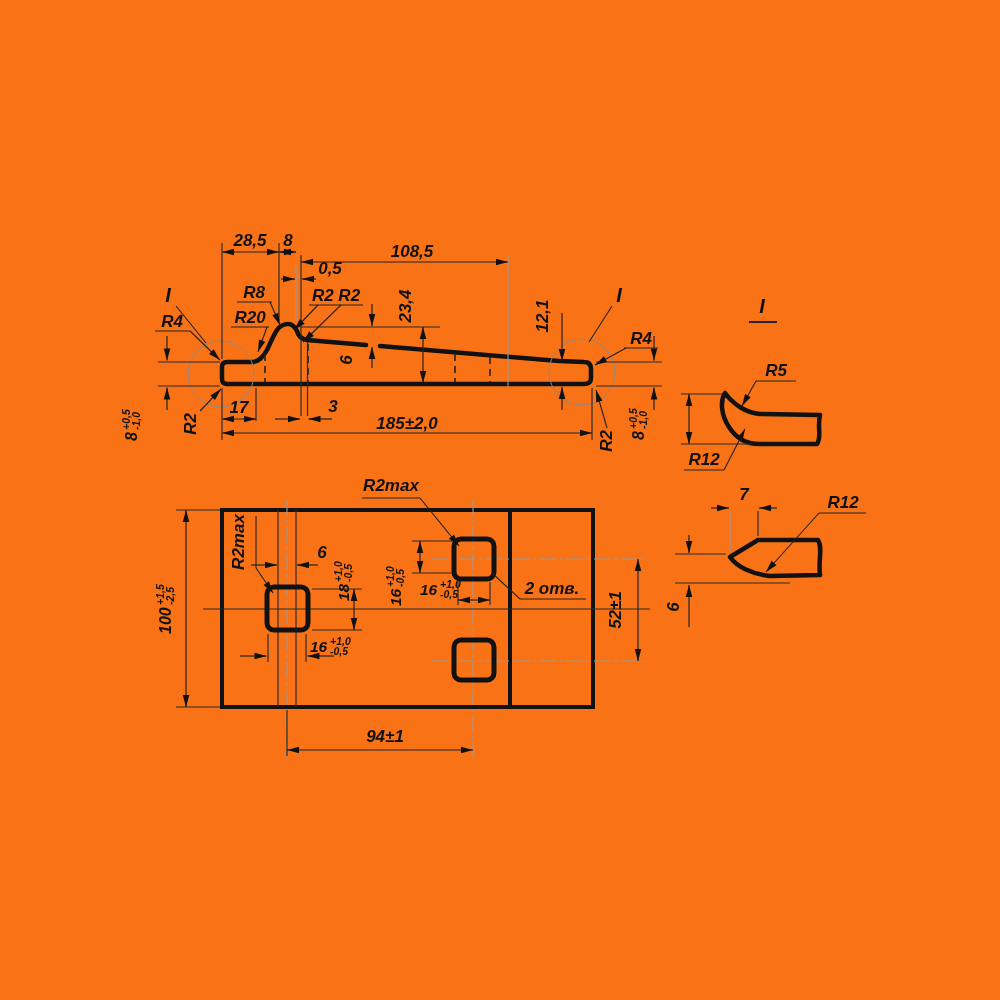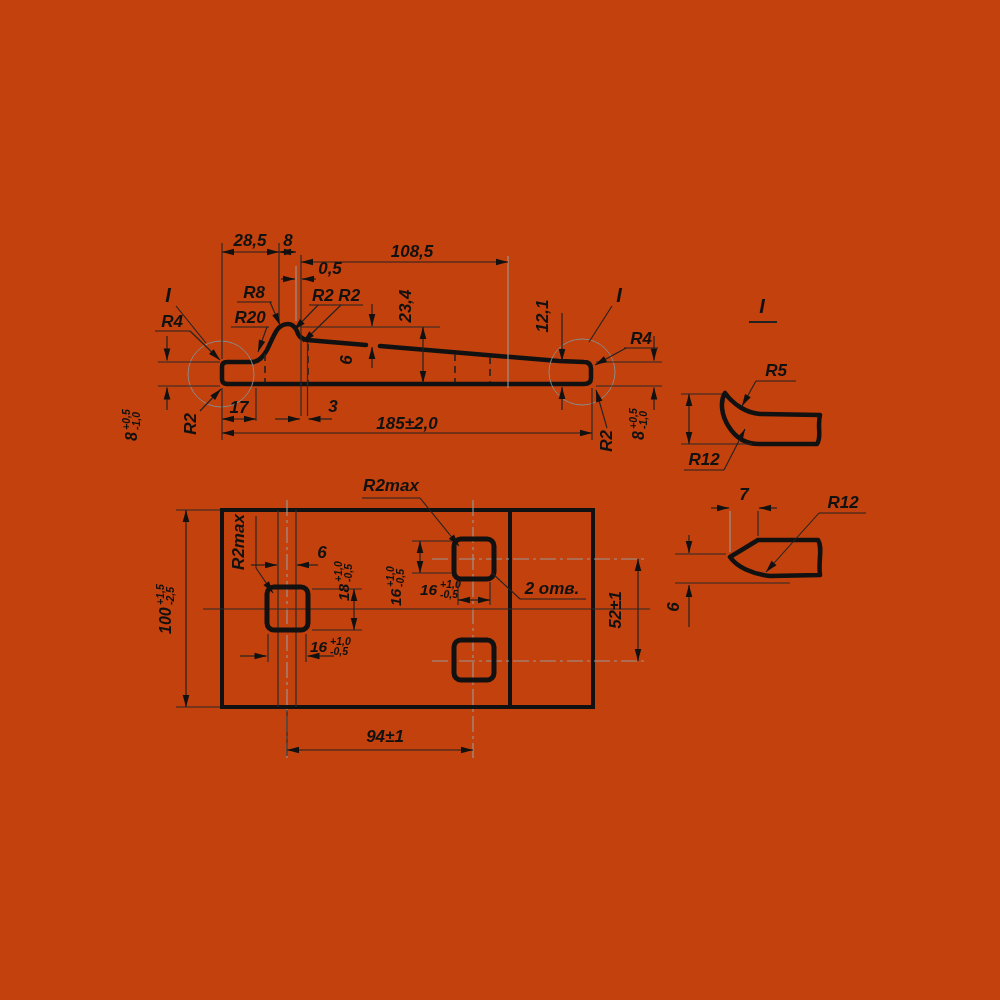--- a/index.html
+++ b/index.html
@@ -1,16 +1,16 @@
 <!DOCTYPE html>
 <html><head>
 <meta charset="utf-8">
 <style>
   html,body{margin:0;padding:0;background:#ffffff;}
-  .stage{width:1000px;height:1000px;background:#c2410c;position:relative;overflow:hidden;}
+  .stage{width:1000px;height:1000px;background:#f97316;position:relative;overflow:hidden;}
   svg{display:block;}
   
   .thick{stroke:#111;stroke-width:4.5;fill:none;stroke-linejoin:round;stroke-linecap:round;}
   .hole{stroke:#111;stroke-width:5;fill:none;}
   .med{stroke:#111;stroke-width:4;fill:none;}
   .thin{stroke:#2b2b2b;stroke-width:1.2;fill:none;}
   .gray{stroke:#9a9a9a;stroke-width:1.1;fill:none;}
   .dim{stroke:#222;stroke-width:1.2;fill:none;}
   .lead{stroke:#222;stroke-width:1.1;fill:none;}
   .hid{stroke:#222;stroke-width:1.6;fill:none;stroke-dasharray:7 5;}

